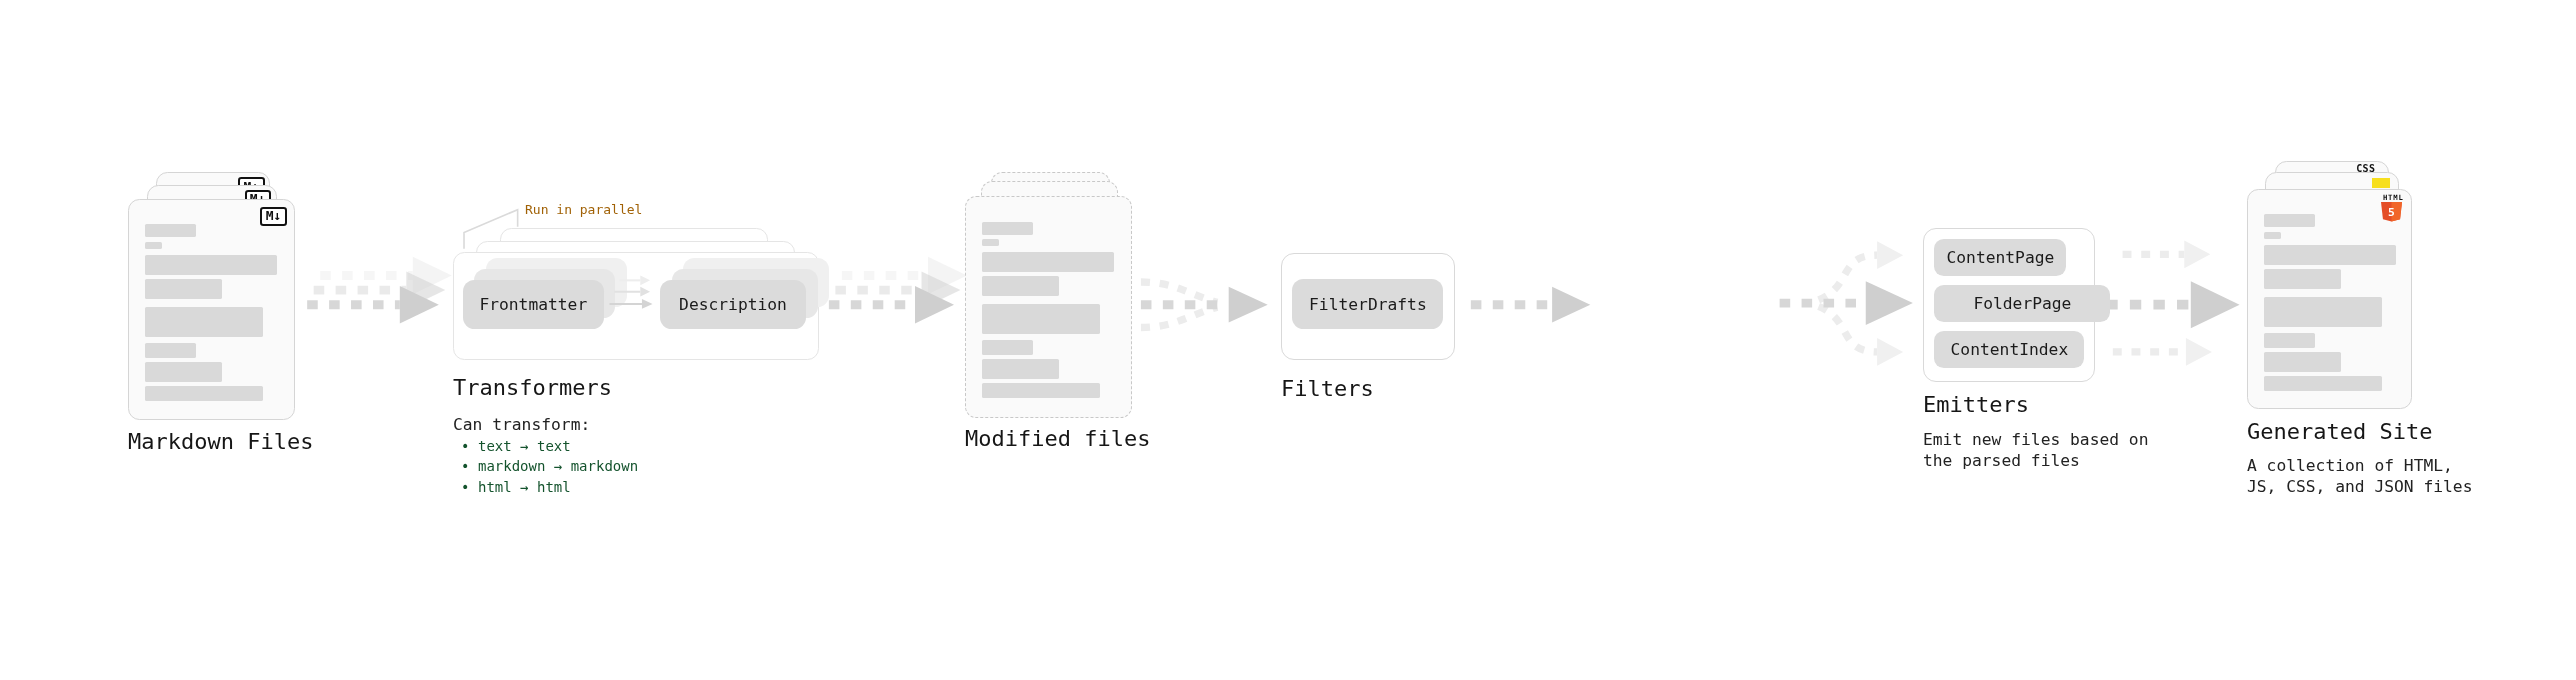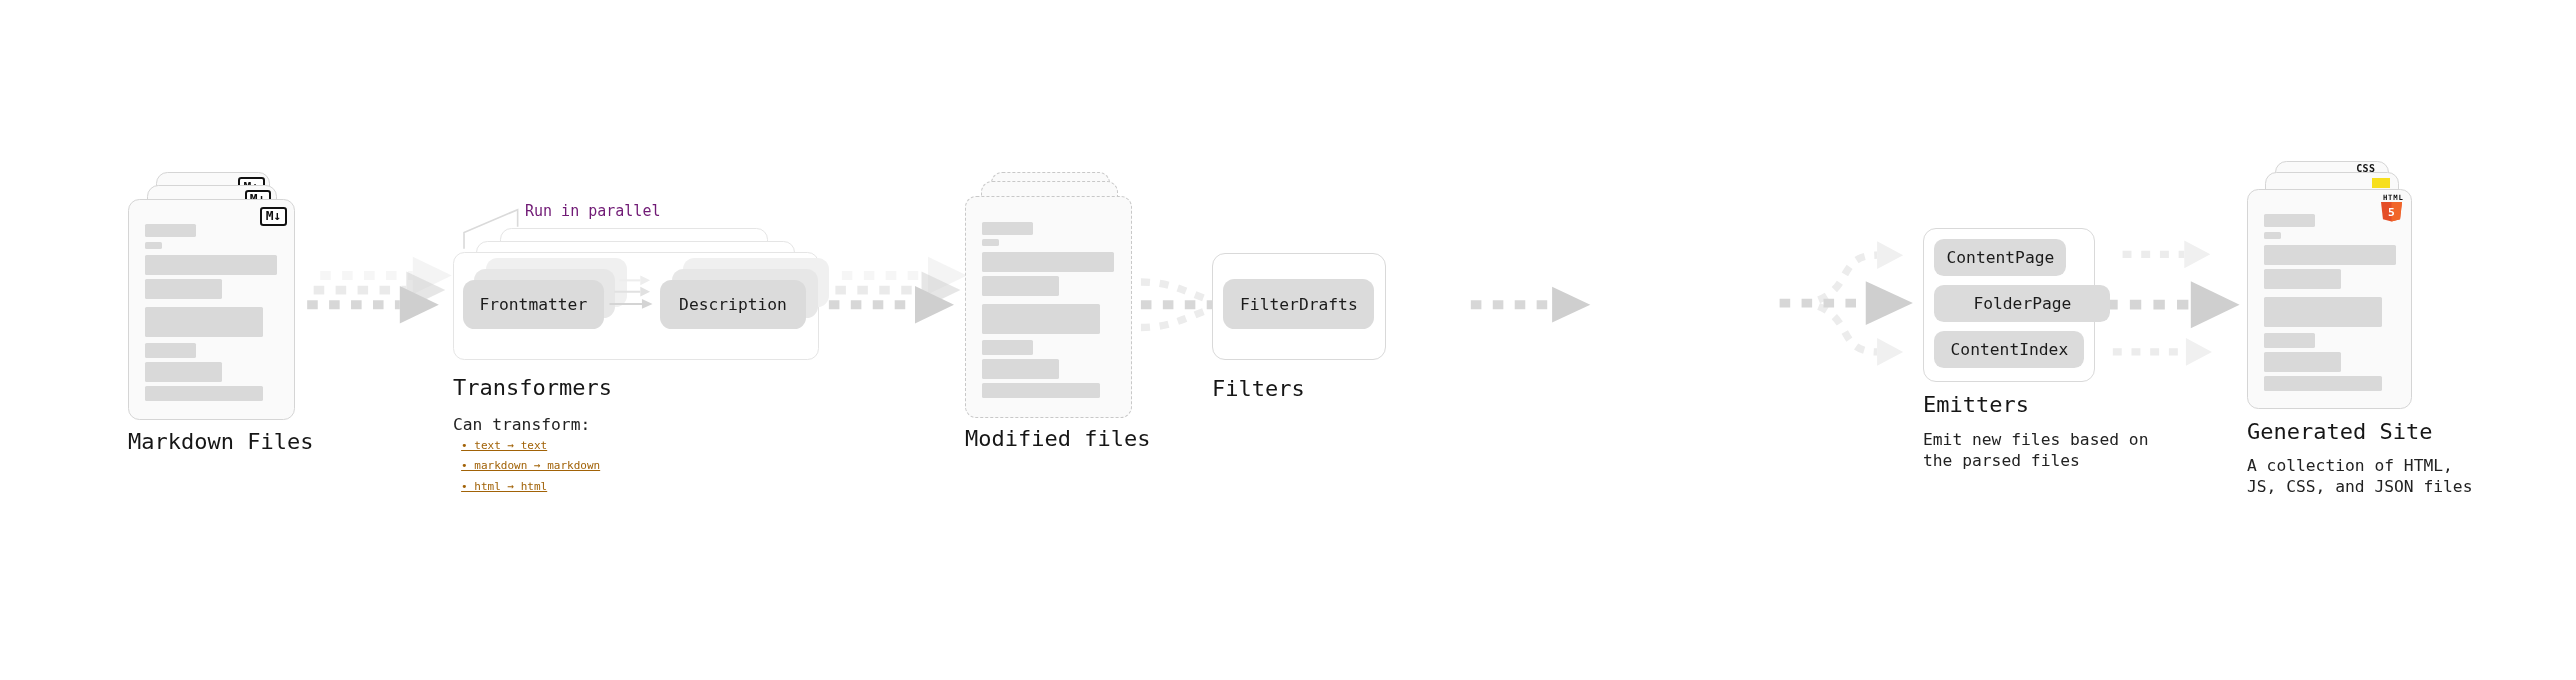--- a/index.html
+++ b/index.html
@@ -24,22 +24,22 @@
   .b6{left:16.3px;top:143px;width:51px;height:14.6px;}
   .b7{left:16.3px;top:162px;width:77px;height:19.5px;}
   .b8{left:16.3px;top:186px;width:118px;height:14.6px;}
 
   .md-badge{position:absolute;background:#ffffff;border:2.4px solid #111;border-radius:3.3px;
     color:#111;font-weight:bold;font-size:13px;line-height:1;padding:0.8px 3.3px 1.6px;white-space:nowrap;}
 
   
   .stage-label{position:absolute;font-size:22px;font-weight:500;white-space:nowrap;color:#161616;}
   .stage-desc{position:absolute;font-size:16.3px;line-height:21px;white-space:pre-line;color:#222;}
-  .annotation{position:absolute;font-size:15px;color:#701a75;white-space:nowrap;}
-  .bullet-line{font-size:11px;line-height:20.3px;white-space:nowrap;color:#a16207;text-decoration:underline;}
+  .annotation{position:absolute;font-size:13px;color:#a16207;white-space:nowrap;}
+  .bullet-line{font-size:14px;line-height:20.3px;white-space:nowrap;color:#14532d;}
 
   
   .container-box{position:absolute;background:#ffffff;border:1.6px solid #e5e5e5;border-radius:11.4px;box-sizing:border-box;}
   .holder-box{position:absolute;background:#ffffff;border:1.6px solid #d9d9d9;border-radius:13px;box-sizing:border-box;}
   .pill{position:absolute;background:#dbdbdb;border-radius:11.4px;display:flex;align-items:center;justify-content:center;
     font-size:16.3px;color:#1b1b1b;white-space:nowrap;}
   .pill.echo1{background:#e7e7e7;}
   .pill.echo2{background:#f0f0f0;}
   .emit-pill{border-radius:9.8px;}
 
@@ -168,21 +168,21 @@
       <div class="bar b3"></div>
       <div class="bar b4"></div>
       <div class="bar b5"></div>
       <div class="bar b6"></div>
       <div class="bar b7"></div>
       <div class="bar b8"></div>
     </div>
     <div class="stage-label" style="left:0;top:254px">Modified files</div>
   </div>
 
-  <div class="stage" style="left:1212px;top:253px;width:244px;height:219px">
+  <div class="stage" style="left:1281px;top:253px;width:244px;height:219px">
     <div class="holder-box" style="left:0;top:0;width:174px;height:107px"></div>
     <div class="pill" style="left:11.4px;top:26px;width:151px;height:50px">FilterDrafts</div>
     <div class="stage-label" style="left:0;top:123px">Filters</div>
   </div>
 
 
   <div class="stage" style="left:1923px;top:228px;width:244px;height:252px">
     <div class="holder-box" style="left:0;top:0;width:172px;height:154px"></div>
     <div class="pill emit-pill" style="left:11.4px;top:10.6px;width:132px;height:37px">ContentPage</div>
     <div class="pill emit-pill" style="left:11.4px;top:57px;width:176px;height:37px">FolderPage</div>

